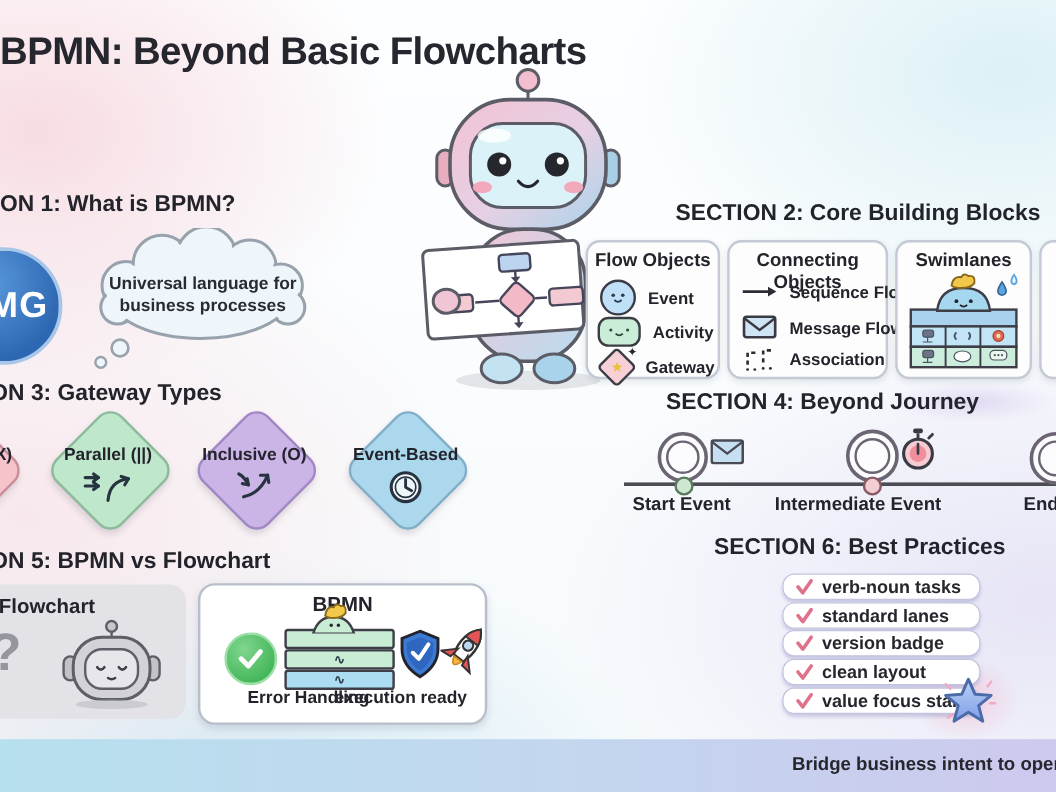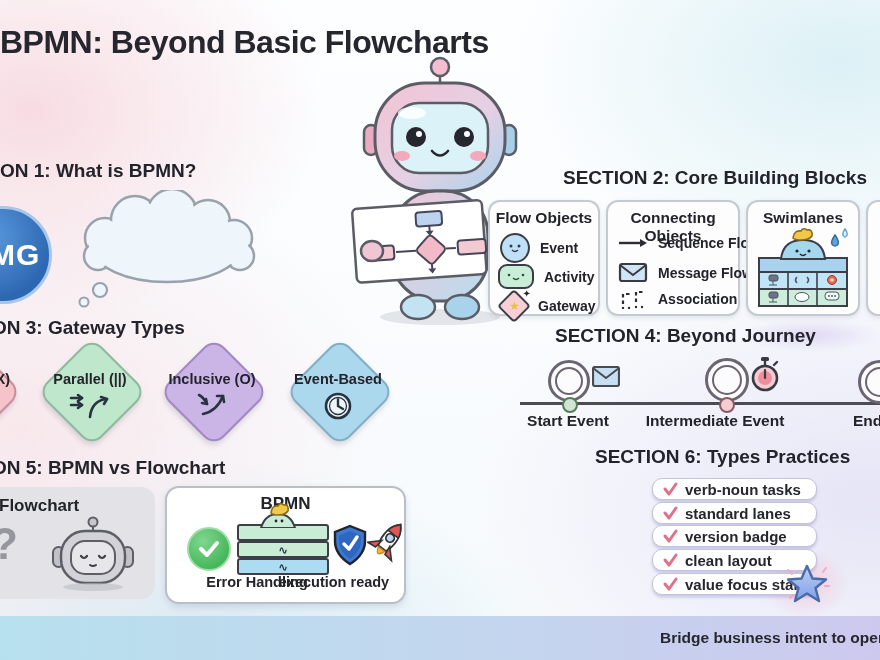--- a/index.html
+++ b/index.html
@@ -159,20 +159,21 @@
         <circle cx="148" cy="32" r="20"></circle>
           <circle cx="174" cy="48" r="16"></circle>
           <circle cx="180" cy="66" r="12"></circle>
         <circle cx="38" cy="66" r="12"></circle>
           <ellipse cx="107" cy="58" rx="72" ry="32"></ellipse>
       </g>
       <circle cx="40" cy="100" r="7" fill="#eef6fb" stroke="#98a2ac" stroke-width="2.2"></circle>
       <circle cx="24" cy="112" r="4.5" fill="#eef6fb" stroke="#98a2ac" stroke-width="2"></circle>
     </svg>
   </div>
+  <div class="cloud-text">Universal language for business processes</div>
 
   <div class="sec-header" style="left:545px;top:167px;width:340px;text-align:center">SECTION 2: Core Building Blocks</div>
 
   <div class="card" style="left:488px;top:200px;width:108px;height:112px">
     <div class="card-title">Flow Objects</div>
     <div class="frow" style="left:10px;top:31px">
       <span class="ev-circle">
         <svg width="16" height="10">
             <circle cx="4" cy="3" r="1.5" fill="#2c3c4c"></circle>
             <circle cx="12" cy="3" r="1.5" fill="#2c3c4c"></circle>
@@ -402,21 +403,21 @@
         <circle cx="20" cy="17" r="4.2" fill="#bcd7f2" stroke="#333" stroke-width="1.8"></circle>
         <path d="M15 24 L5 34 L14 33 Z" fill="#e25555" stroke="#333" stroke-width="1.6"></path>
         <path d="M25 24 L35 34 L26 33 Z" fill="#e25555" stroke="#333" stroke-width="1.6"></path>
         <path d="M16 31 Q20 42 24 31 Z" fill="#f5b840" stroke="#c88a20" stroke-width="1.4"></path>
       </g>
     </svg>
     <div class="bpmn-lbl" style="left:28px;top:86px;width:124px">Error Handling</div>
     <div class="bpmn-lbl" style="left:106px;top:86px;width:122px">execution ready</div>
   </div>
 
-  <div class="sec-header" style="left:595px;top:446px">SECTION 6: Types Practices</div>
+  <div class="sec-header" style="left:595px;top:446px">SECTION 6: Best Practices</div>
 
   <div class="star-glow"></div>
 
   <div class="chip" style="top:478px">
     <svg width="17" height="16">
         <path d="M3 8 L7 13 L14 3" stroke="#e0718a" stroke-width="3" fill="none" stroke-linecap="round" stroke-linejoin="round"></path>
       </svg>
     <span>verb-noun tasks</span>
   </div>
   <div class="chip" style="top:502px">

